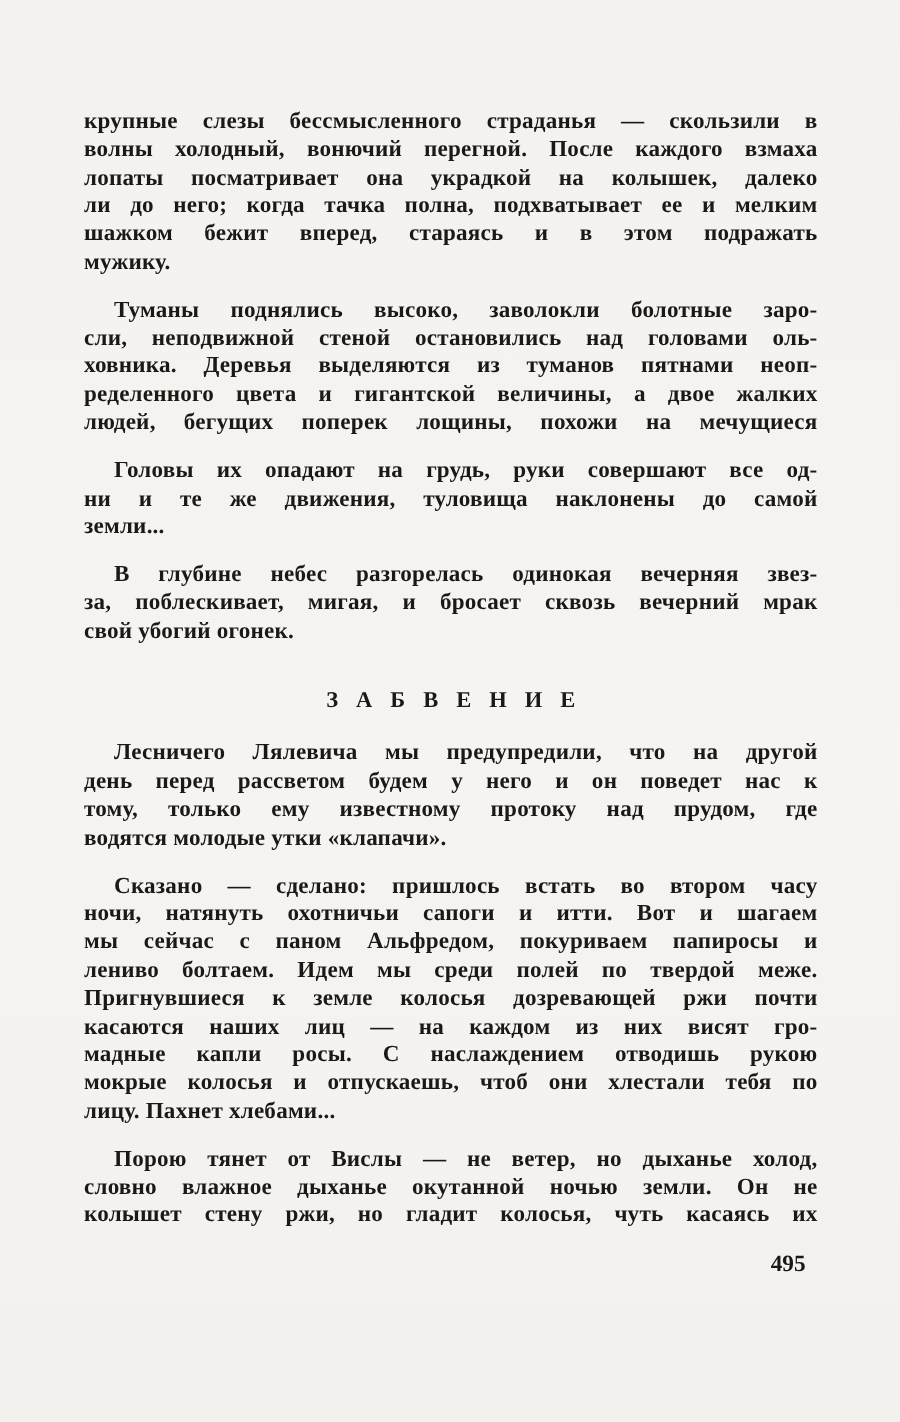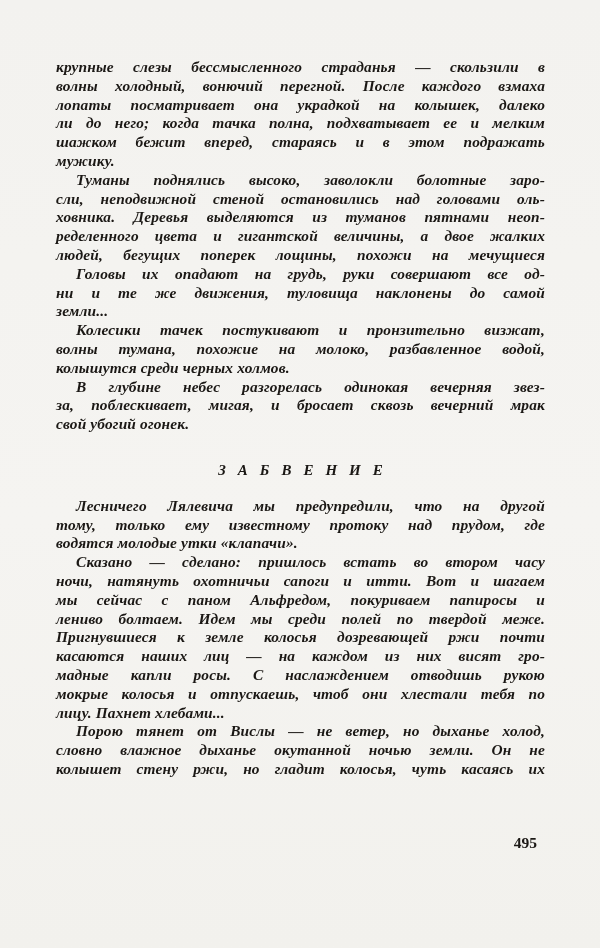--- a/index.html
+++ b/index.html
@@ -12,33 +12,32 @@
   body {
     position: relative;
     background: linear-gradient(180deg, #f3f2ef 0%, #f5f4f1 55%, #f2f1ed 100%);
     font-family: "Liberation Serif", serif;
     font-weight: 700;
     color: #1b1815;
   }
   .text-column {
     position: absolute;
     left: 56px;
-    top: 58px;
+    top: 72px;
     width: 489px;
     font-size: 15.4px;
     line-height: 18.8px;
     letter-spacing: 0.15px;
-    font-style: italic;
   }
   .para { margin: 0; padding: 0; }
   .ln {
     text-align: justify;
     text-align-last: justify;
   }
-  .ln.first { text-indent: 20px; }
+  .ln.first { text-indent: 20px; margin-top: 13px; }
   .ln.last {
     text-align: left;
     text-align-last: left;
   }
   .heading {
     margin-top: 27px;
     margin-bottom: 17px;
     text-align: left;
     text-align-last: center;
     font-size: 15px;
@@ -77,36 +76,32 @@
     <div class="ln">ределенного цвета и гигантской величины, а двое жалких</div>
     <div class="ln">людей, бегущих поперек лощины, похожи на мечущиеся</div>
   </div>
 
   <div class="para">
     <div class="ln first">Головы их опадают на грудь, руки совершают все од-</div>
     <div class="ln">ни и те же движения, туловища наклонены до самой</div>
     <div class="ln last">земли...</div>
   </div>
 
-  <div class="para">
-    <div class="ln first">Колесики тачек постукивают и пронзительно визжат,</div>
-    <div class="ln">волны тумана, похожие на молоко, разбавленное водой,</div>
-    <div class="ln last">колышутся среди черных холмов.</div>
-  </div>
 
   <div class="para">
     <div class="ln first">В глубине небес разгорелась одинокая вечерняя звез-</div>
     <div class="ln">за, поблескивает, мигая, и бросает сквозь вечерний мрак</div>
     <div class="ln last">свой убогий огонек.</div>
   </div>
 
   <div class="heading">ЗАБВЕНИЕ</div>
 
   <div class="para">
     <div class="ln first">Лесничего Лялевича мы предупредили, что на другой</div>
+    <div class="ln">день перед рассветом будем у него и он поведет нас к</div>
     <div class="ln">тому, только ему известному протоку над прудом, где</div>
     <div class="ln last">водятся молодые утки «клапачи».</div>
   </div>
 
   <div class="para">
     <div class="ln first">Сказано — сделано: пришлось встать во втором часу</div>
     <div class="ln">ночи, натянуть охотничьи сапоги и итти. Вот и шагаем</div>
     <div class="ln">мы сейчас с паном Альфредом, покуриваем папиросы и</div>
     <div class="ln">лениво болтаем. Идем мы среди полей по твердой меже.</div>
     <div class="ln">Пригнувшиеся к земле колосья дозревающей ржи почти</div>

